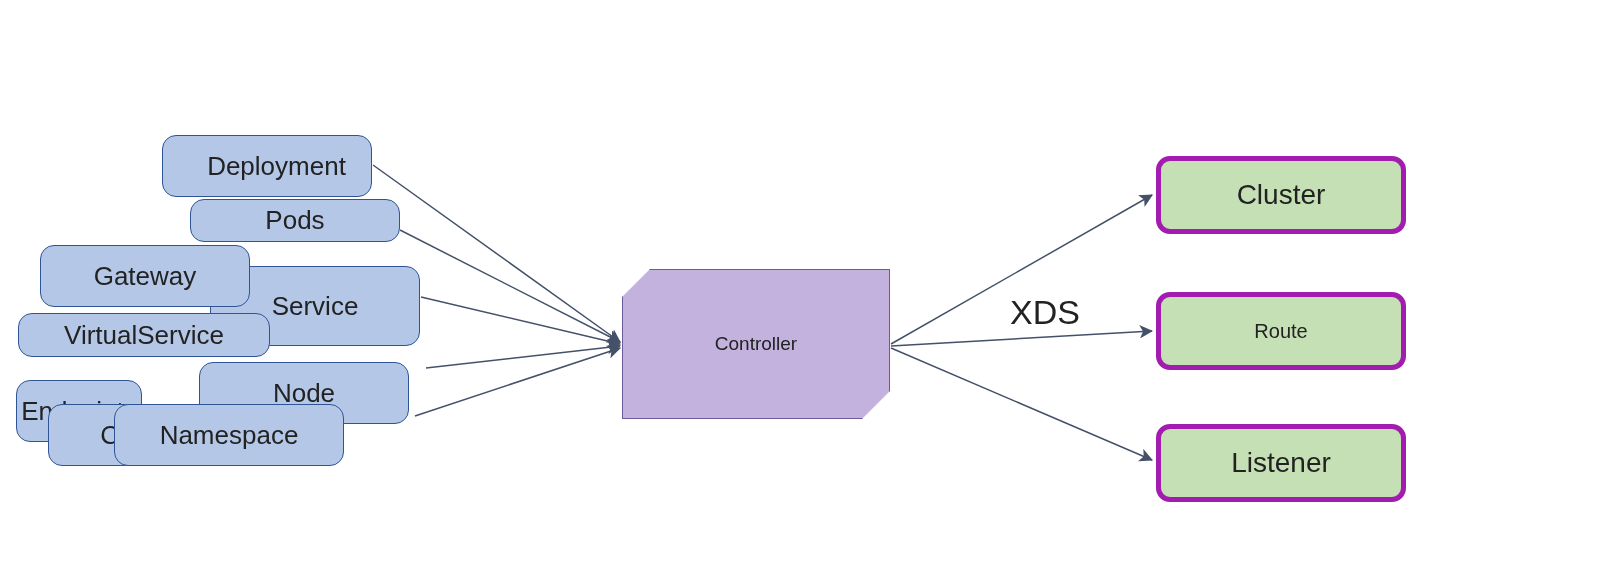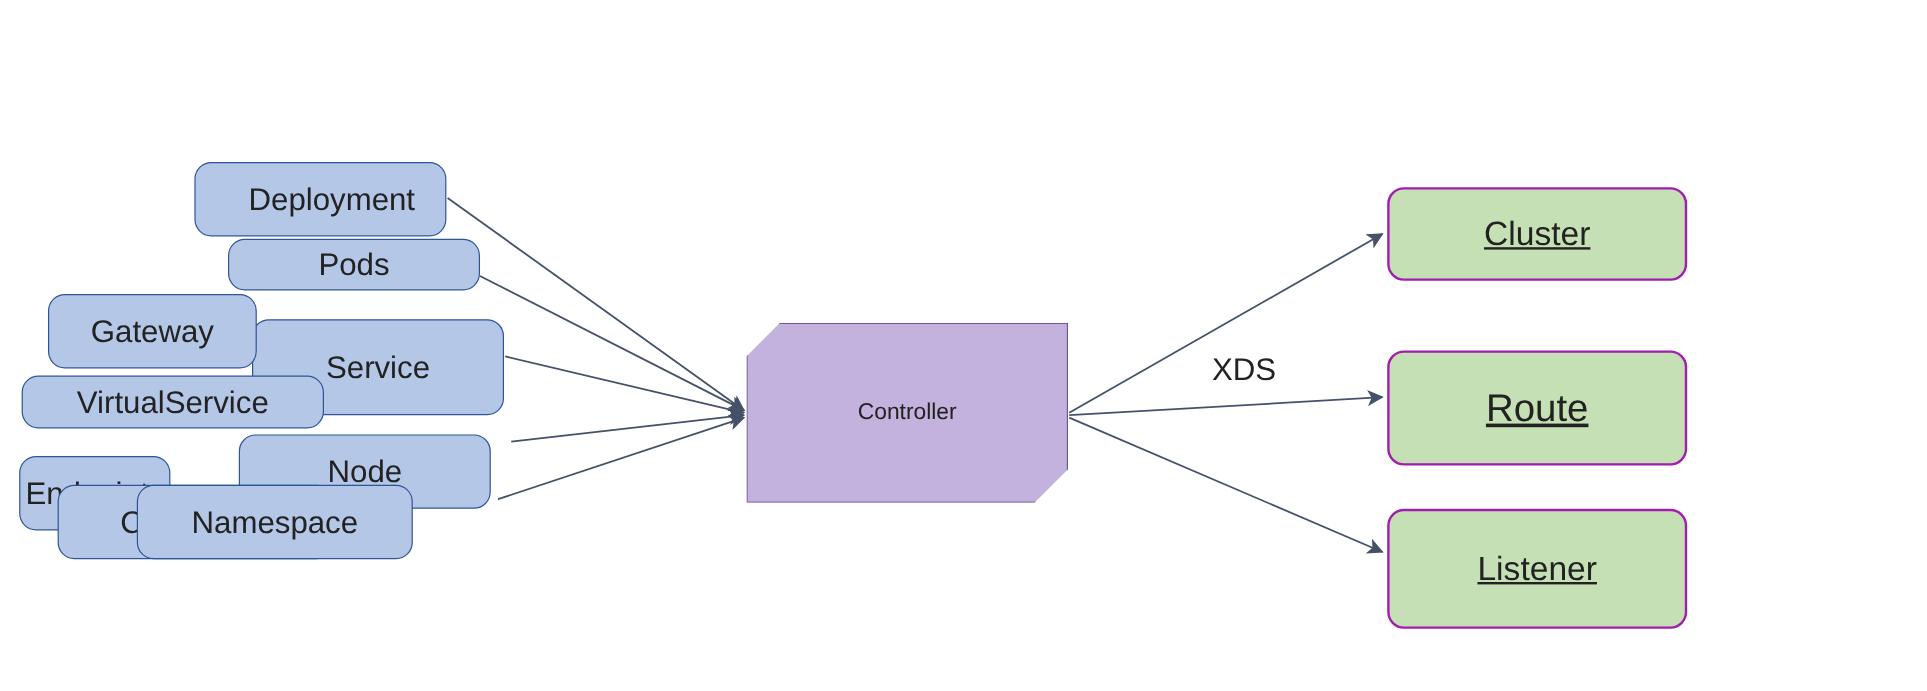--- a/index.html
+++ b/index.html
@@ -20,34 +20,33 @@
     justify-content:center;
     white-space:nowrap;
   }
   .blue{
     background:#b4c7e7;
     border:1px solid #2f5597;
     border-radius:14px;
   }
   .green{
     background:#c5e0b4;
-    border:2px solid #a21caf;
+    border:5px solid #a21caf;
     border-radius:14px;
-    text-decoration:underline;
   }
   .purple{
     background:#c3b2dd;
     border:1px solid #6a5a9a;
     
     -webkit-clip-path:polygon(28px 0,100% 0,100% calc(100% - 28px),calc(100% - 28px) 100%,0 100%,0 28px);
             clip-path:polygon(28px 0,100% 0,100% calc(100% - 28px),calc(100% - 28px) 100%,0 100%,0 28px);
   }
   .edge-label{
     position:absolute;
-    font-size:26px;
+    font-size:34px;
     text-align:right;
   }
 </style>
 </head>
 <body>
 
 <svg width="1606" height="576">
   <defs>
     <marker id="arrow" viewBox="0 0 12 12" refX="11" refY="6" markerWidth="9" markerHeight="9" orient="auto-start-reverse">
       <path d="M0,0 L12,6 L0,12 L3,6 Z" fill="#445169"></path>
@@ -66,33 +65,33 @@
     <line x1="891" y1="348" x2="1152" y2="460" marker-end="url(#arrow)"></line>
   </g>
 </svg>
 
 <div class="node blue" style="left:162px;top:135px;width:210px;height:62px;padding-left:19px;">Deployment</div>
 
 <div class="node blue" style="left:190px;top:199px;width:210px;height:43px;">Pods</div>
 
 <div class="node blue" style="left:210px;top:266px;width:210px;height:80px;">Service</div>
 
-<div class="node blue" style="left:40px;top:245px;width:174px;height:62px;">Gateway</div>
+<div class="node blue" style="left:40px;top:245px;width:210px;height:62px;">Gateway</div>
 
 <div class="node blue" style="left:199px;top:338px;width:210px;height:62px;margin-top:24px;">Node</div>
 
 <div class="node blue" style="left:18px;top:313px;width:252px;height:44px;">VirtualService</div>
 
 <div class="node blue" style="left:16px;top:380px;width:126px;height:62px;">Endpoints</div>
 
 <div class="node blue" style="left:48px;top:404px;width:230px;height:62px;">ConfigMap</div>
 
 <div class="node blue" style="left:114px;top:386px;width:230px;height:62px;margin-top:18px;">Namespace</div>
 
 <div class="node purple" style="left:622px;top:269px;width:268px;height:150px;font-size:19px;">Controller</div>
 
 <div class="edge-label" style="left:1010px;top:293px;">XDS</div>
 
 <div class="node green" style="left:1156px;top:156px;width:250px;height:78px;font-size:28px;">Cluster</div>
 
-<div class="node green" style="left:1156px;top:292px;width:250px;height:96px;font-size:32px;">Route</div>
+<div class="node green" style="left:1156px;top:292px;width:250px;height:78px;font-size:20px;">Route</div>
 
-<div class="node green" style="left:1156px;top:424px;width:250px;height:100px;font-size:28px;">Listener</div>
+<div class="node green" style="left:1156px;top:424px;width:250px;height:78px;font-size:28px;">Listener</div>
 
 </body></html>

